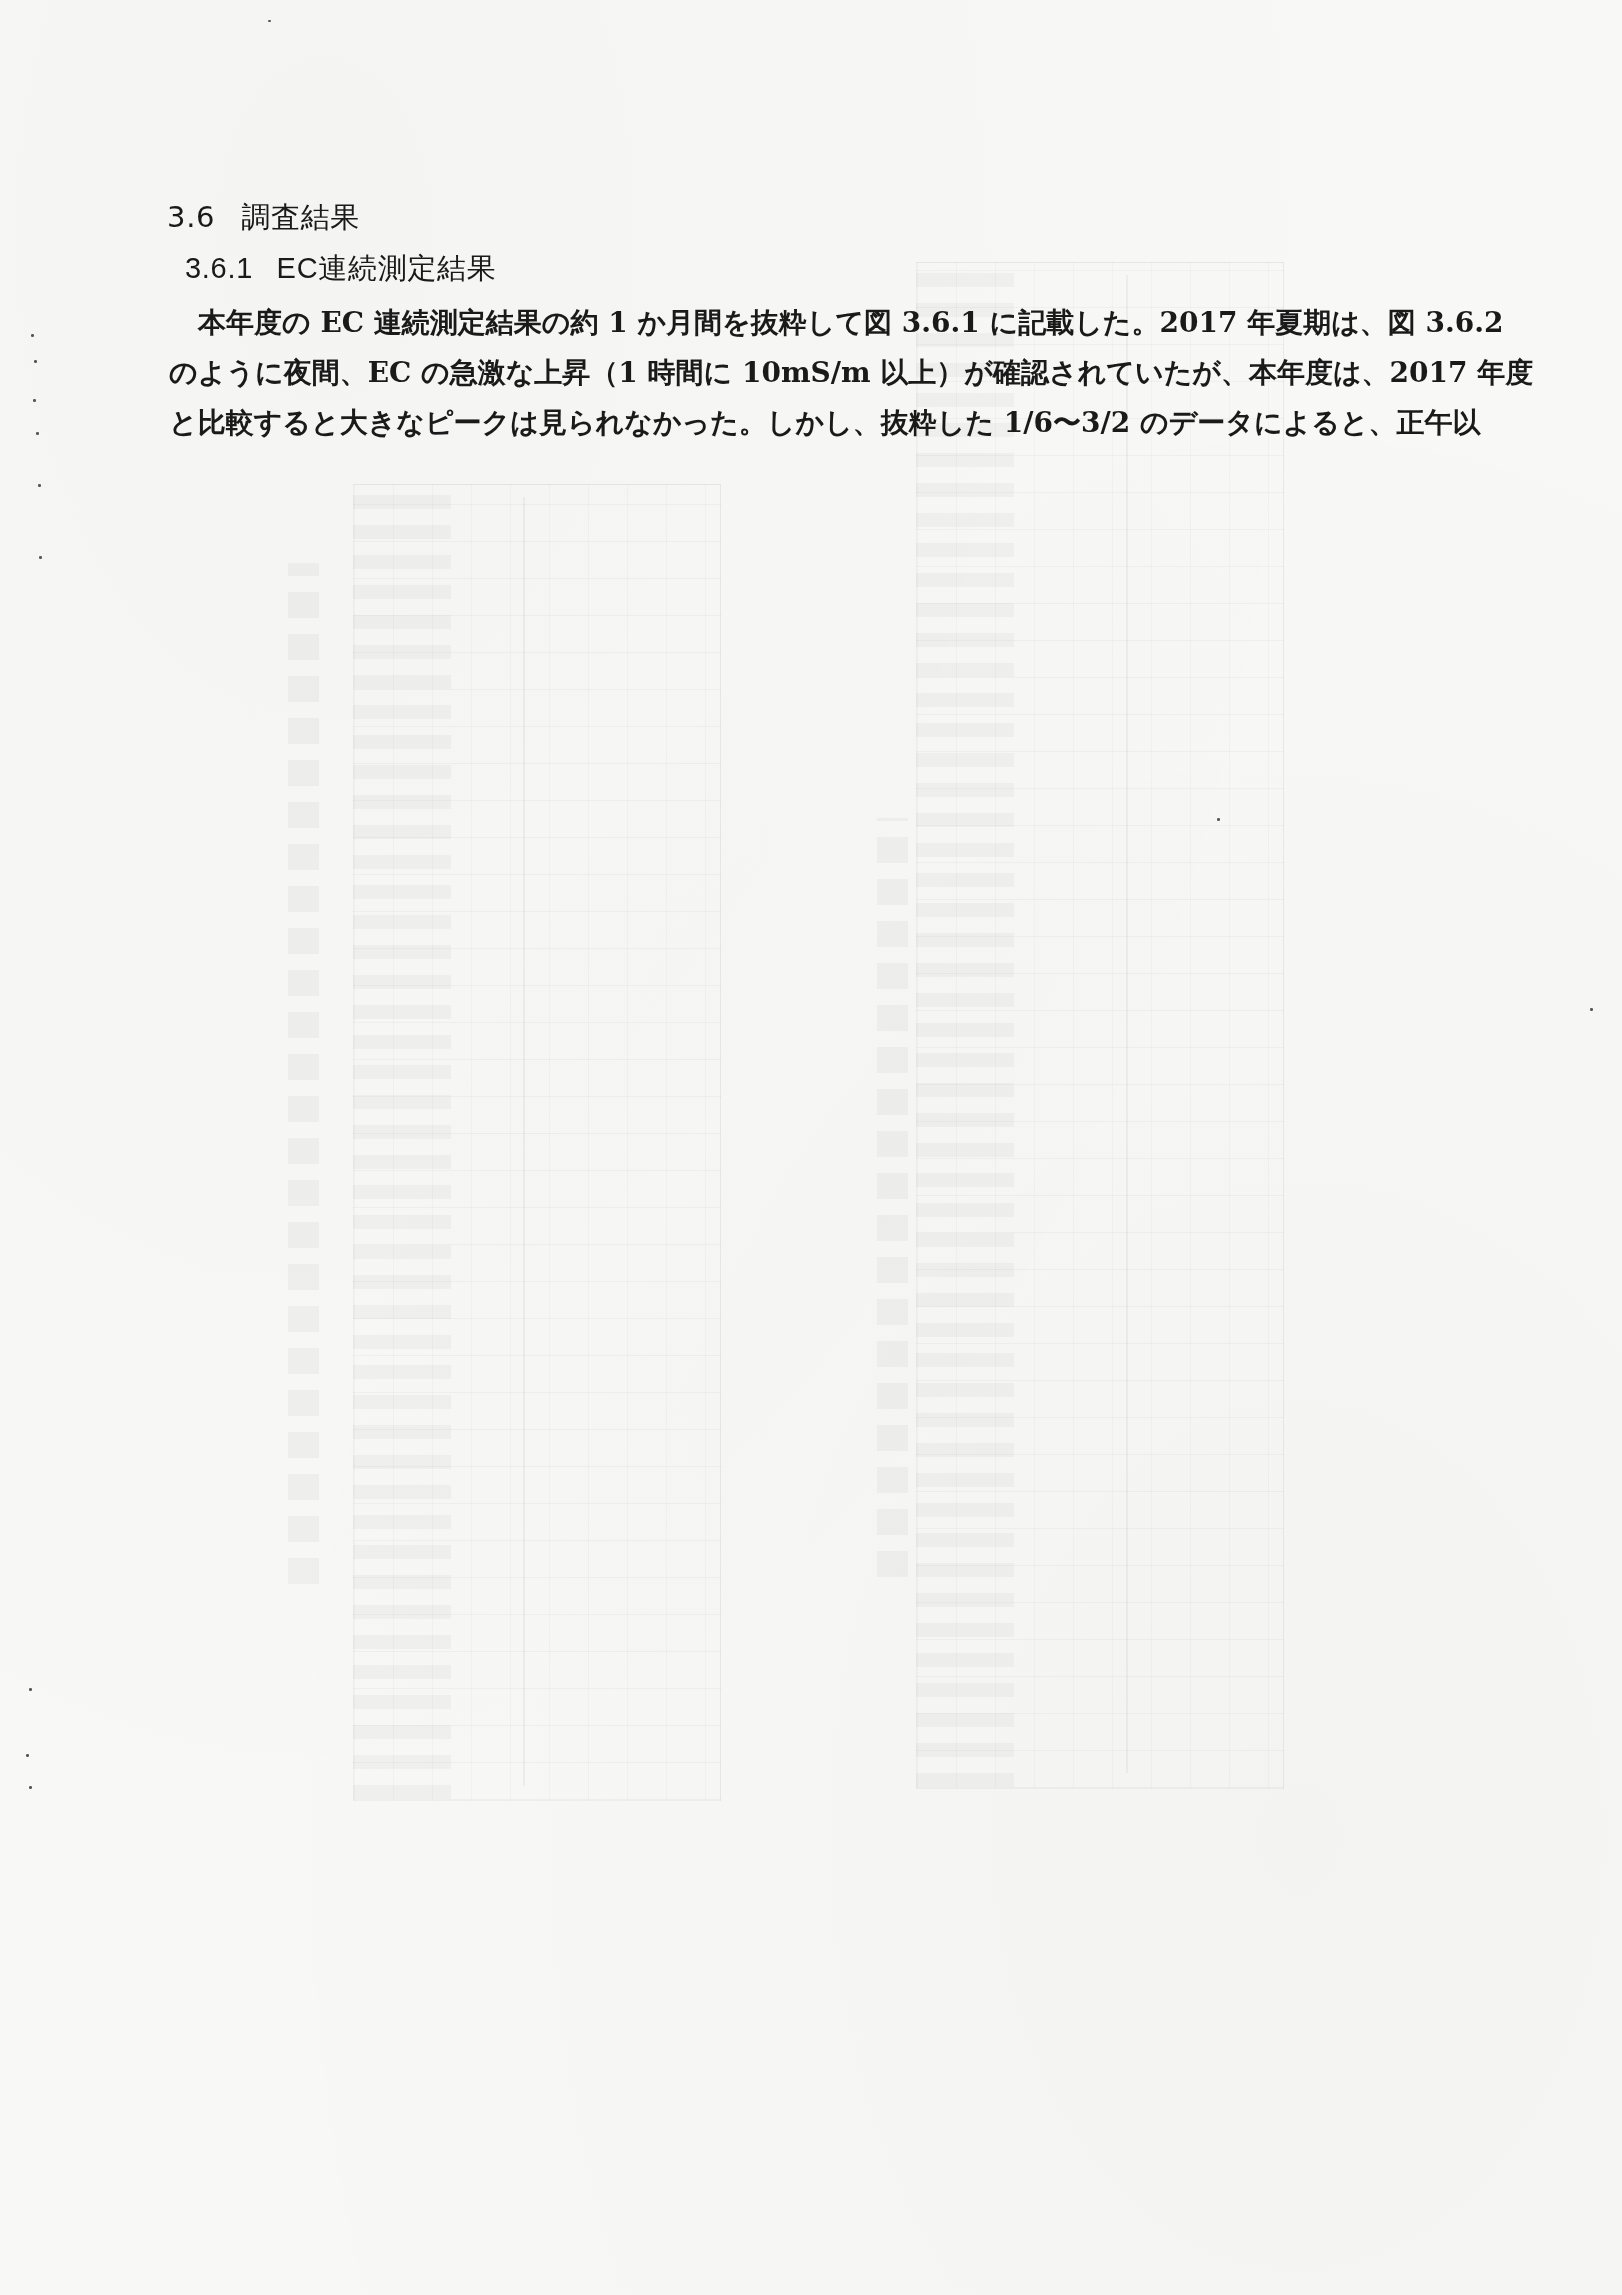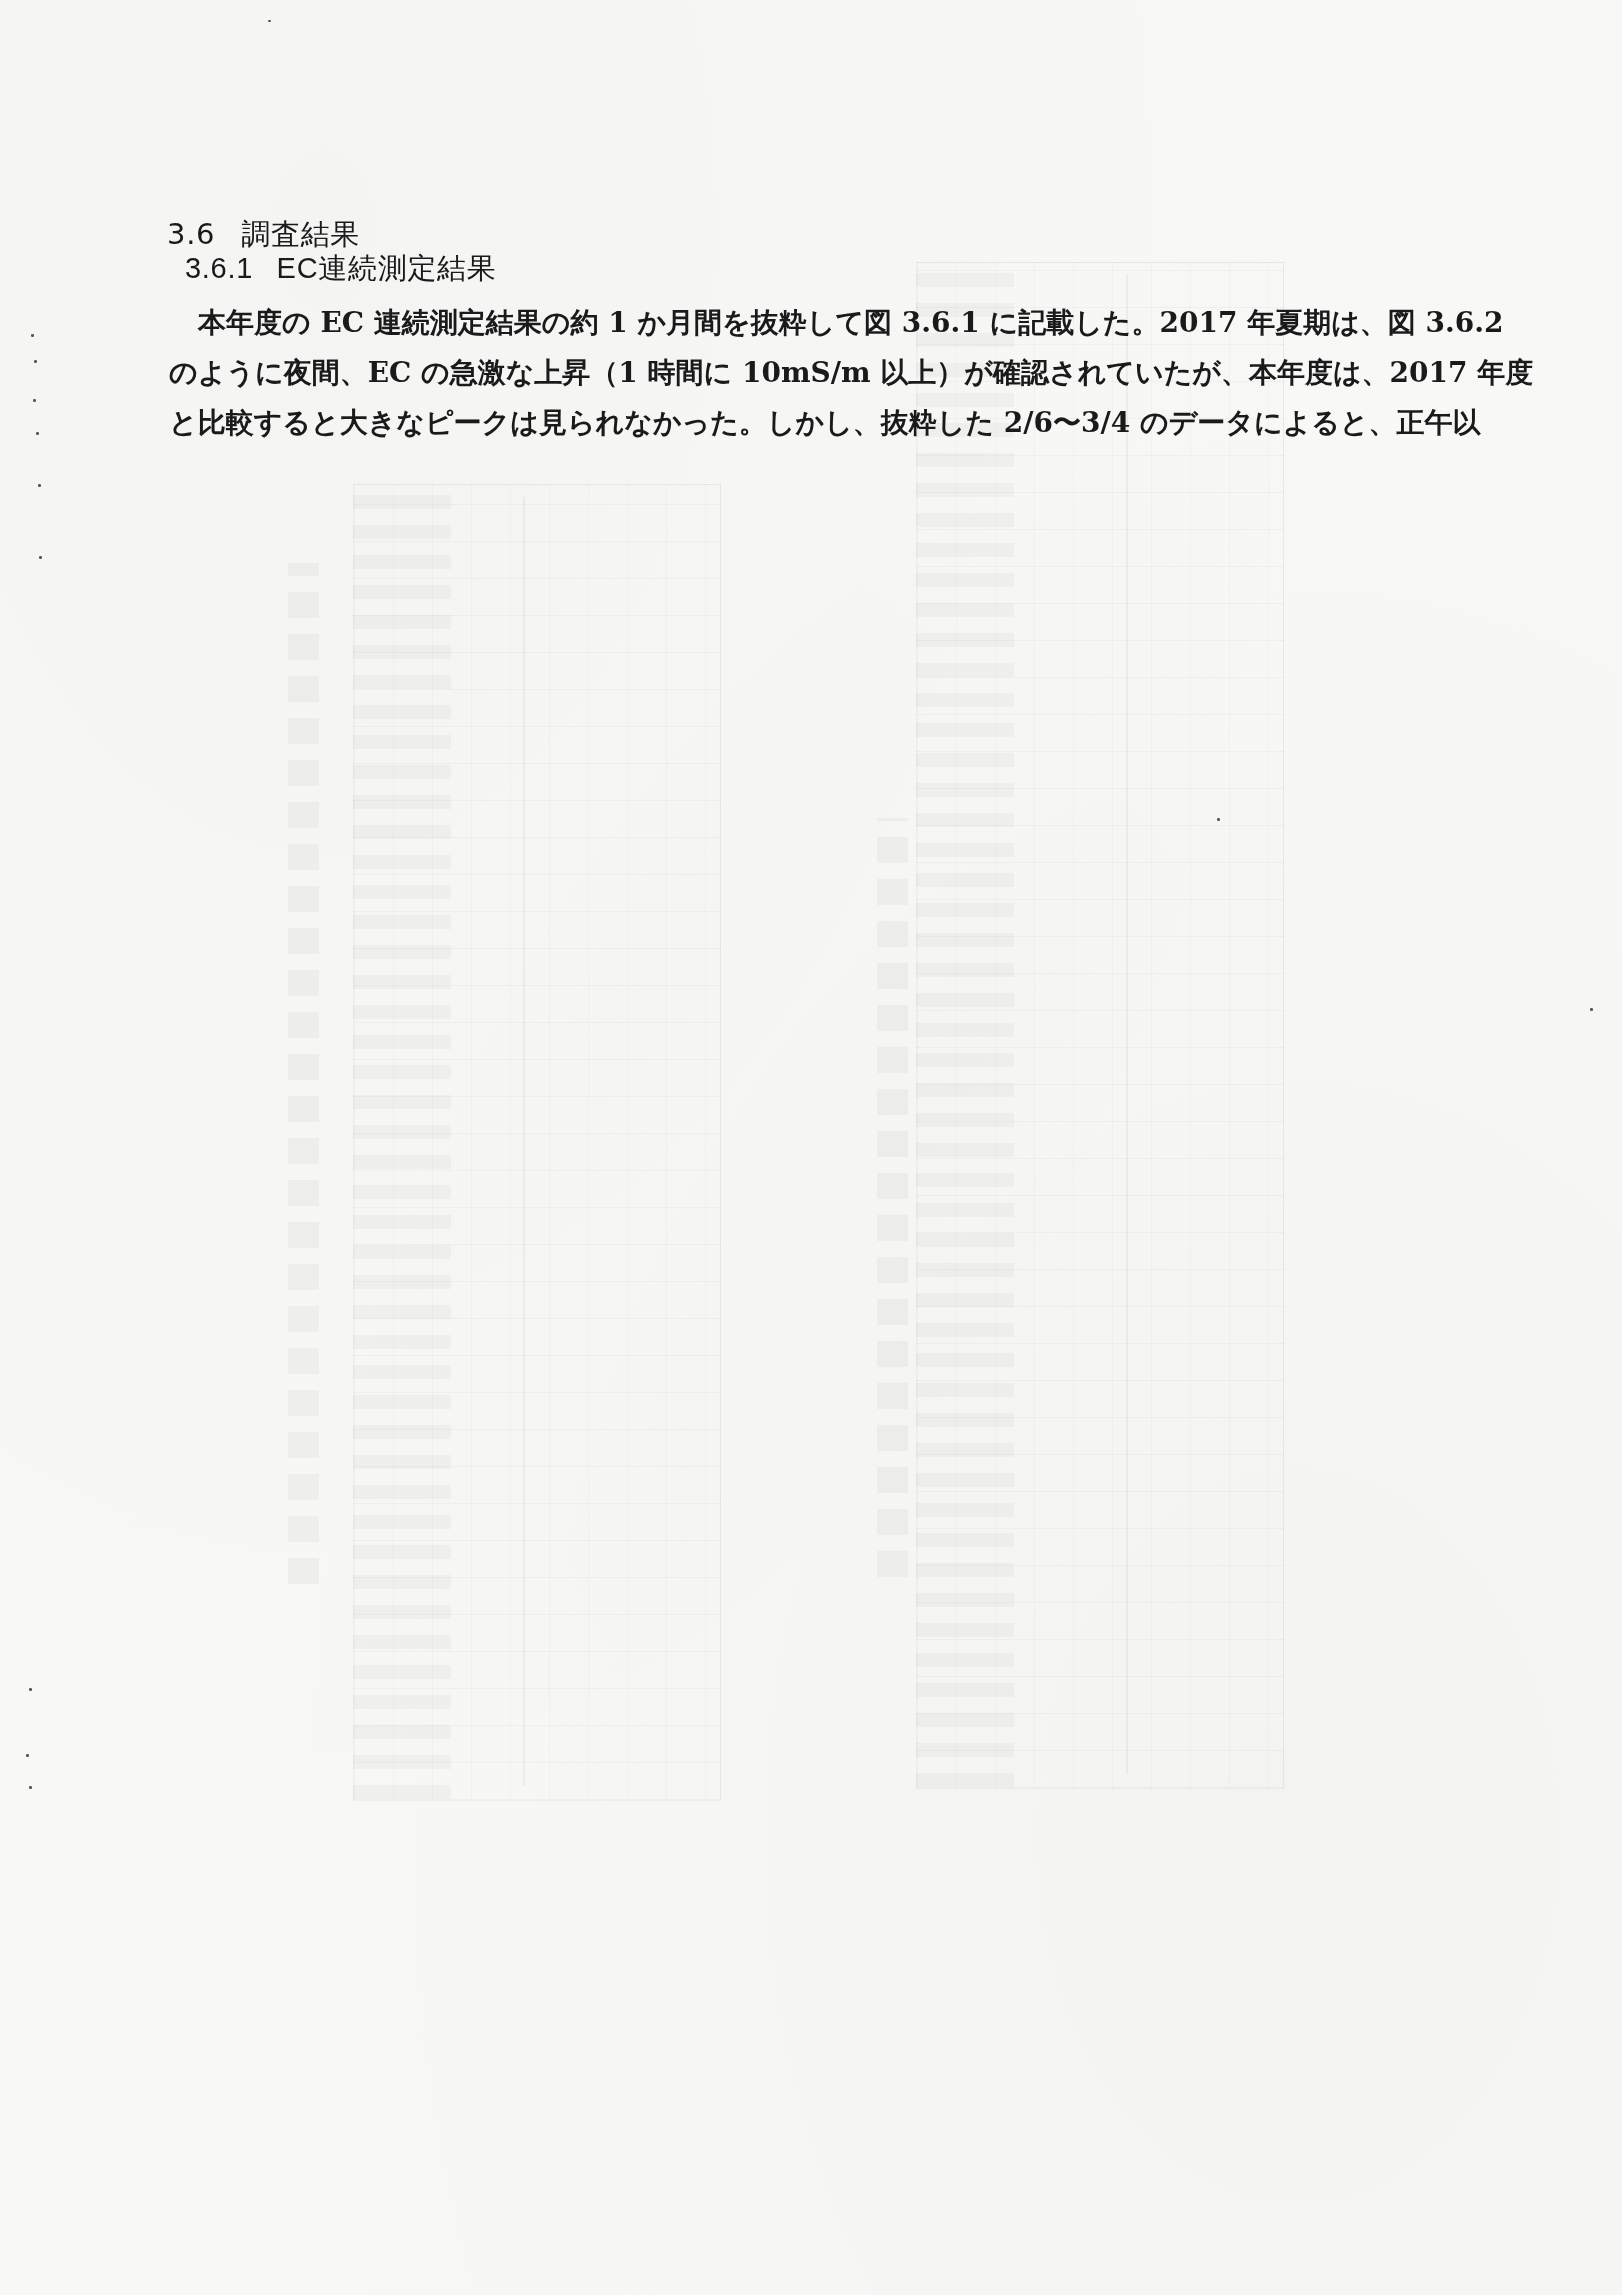--- a/index.html
+++ b/index.html
@@ -42,21 +42,20 @@
   .trace {
     position: absolute; width: 2px;
     background: rgba(0,0,0,0.045);
   }
 
   .heading-1 {
     position: absolute; left: 167px; top: 200px;
     font-size: 29px; line-height: 35px; letter-spacing: 0.7px;
     font-family: "DejaVu Sans", "Liberation Sans", sans-serif;
     white-space: nowrap;
-    margin-top: 17px;
   }
   .heading-1 .num { margin-right: 26px; }
   .heading-2 {
     position: absolute; left: 185px; top: 251px;
     font-size: 29px; line-height: 35px; letter-spacing: 0.7px;
     font-family: Liberation Sans, sans-serif;
     white-space: nowrap;
   }
   .heading-2 .num { margin-right: 23.6px; }
 
@@ -110,17 +109,17 @@
     <span class="num">3.6</span><span>調査結果</span>
   </div>
 
   <div class="heading-2">
     <span class="num">3.6.1</span><span>EC連続測定結果</span>
   </div>
 
   <div class="body-text">
     <span class="body-line first">本年度の EC 連続測定結果の約 1 か月間を抜粋して図 3.6.1 に記載した。2017 年夏期は、図 3.6.2</span>
     <span class="body-line">のように夜間、EC の急激な上昇（1 時間に 10mS/m 以上）が確認されていたが、本年度は、2017 年度</span>
-    <span class="body-line">と比較すると大きなピークは見られなかった。しかし、抜粋した 2/6〜3/4 のデータによると、正午以</span>
+    <span class="body-line">と比較すると大きなピークは見られなかった。しかし、抜粋した 1/6〜3/2 のデータによると、正午以</span>
   </div>
 
 </div>
 
 
 </body></html>

